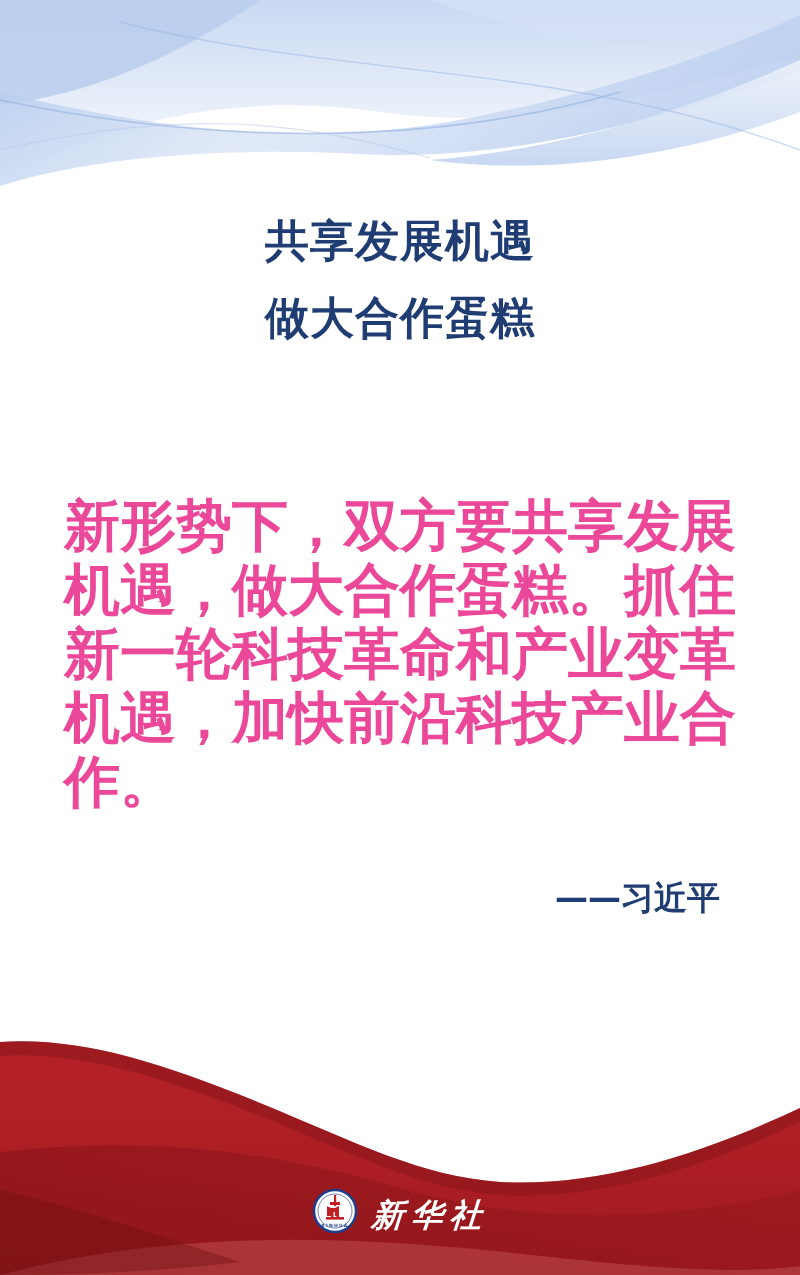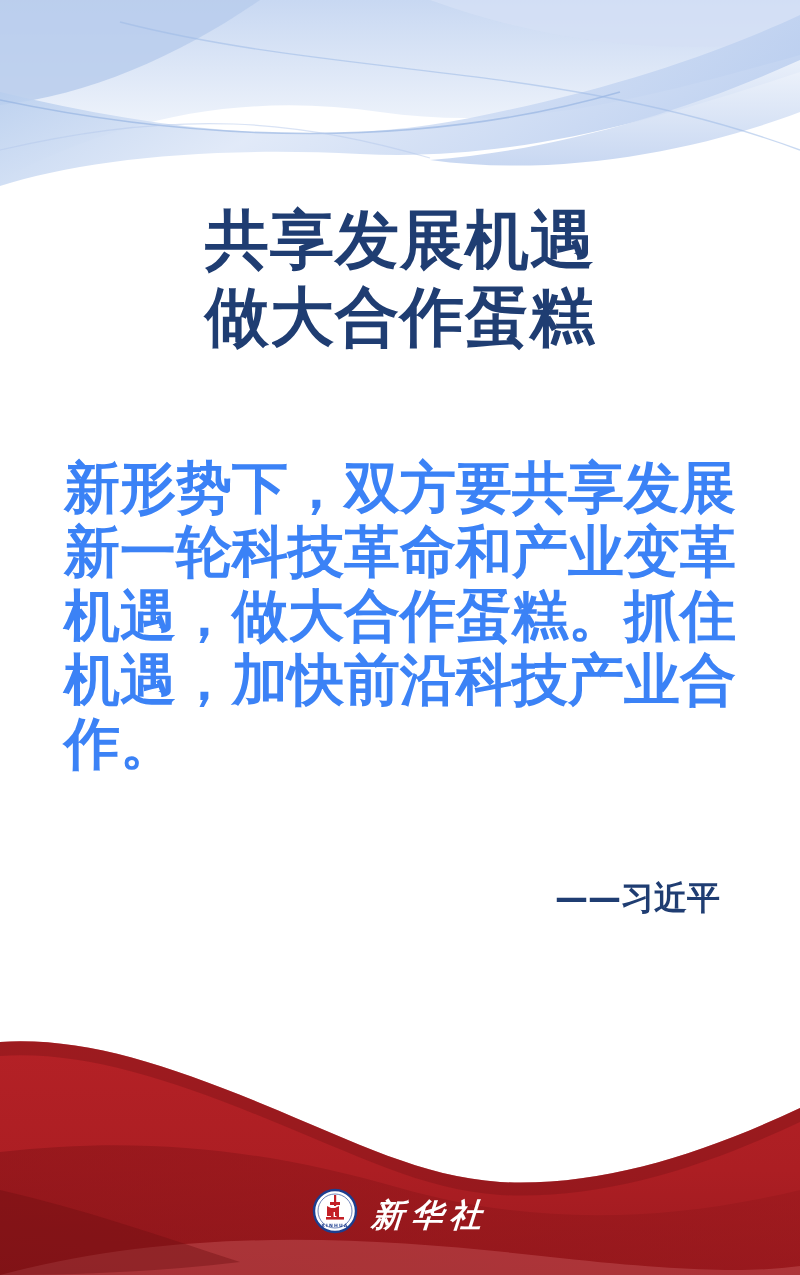--- a/index.html
+++ b/index.html
@@ -9,27 +9,27 @@
     background:#ffffff;
     overflow:hidden;
     font-family:"DejaVu Sans",sans-serif;
   }
   .top-wave{position:absolute;top:0;left:0;width:800px;height:195px;display:block;}
   .bottom-wave{position:absolute;bottom:0;left:0;width:800px;height:235px;display:block;}
   .quote-title{
     position:absolute;top:202px;left:0;width:800px;
     text-align:center;
     color:#1f3d72;
-    font-size:64px;font-weight:900;
+    font-size:44px;font-weight:900;
     line-height:77px;
     letter-spacing:1px;
   }
   .quote-body{
-    position:absolute;top:456px;left:64px;width:676px;
-    color:#3b82f6;
+    position:absolute;top:494px;left:64px;width:676px;
+    color:#ec4899;
     font-size:56px;font-weight:700;
     line-height:64px;
     white-space:nowrap;
   }
   .attribution{
     position:absolute;top:868px;right:80px;
     color:#1f3d72;
     font-size:33px;font-weight:800;
     line-height:60px;
   }
@@ -72,22 +72,22 @@
     <path d="M0,150 C180,108 300,120 430,158" fill="none" stroke="#b3c8ec" stroke-width="1.2" opacity="0.5"></path>
   </svg>
 
   <div class="quote-title">
     <div>共享发展机遇</div>
     <div>做大合作蛋糕</div>
   </div>
 
   <div class="quote-body">
     <div>新形势下，双方要共享发展</div>
+    <div>机遇，做大合作蛋糕。抓住</div>
     <div>新一轮科技革命和产业变革</div>
-    <div>机遇，做大合作蛋糕。抓住</div>
     <div>机遇，加快前沿科技产业合</div>
     <div>作。</div>
   </div>
 
   <div class="attribution">——习近平</div>
 
 
   <svg class="bottom-wave" viewBox="0 0 800 235" preserveAspectRatio="none" aria-hidden="true">
     <defs>
       <linearGradient id="bw1" x1="0" y1="0" x2="0" y2="1">

